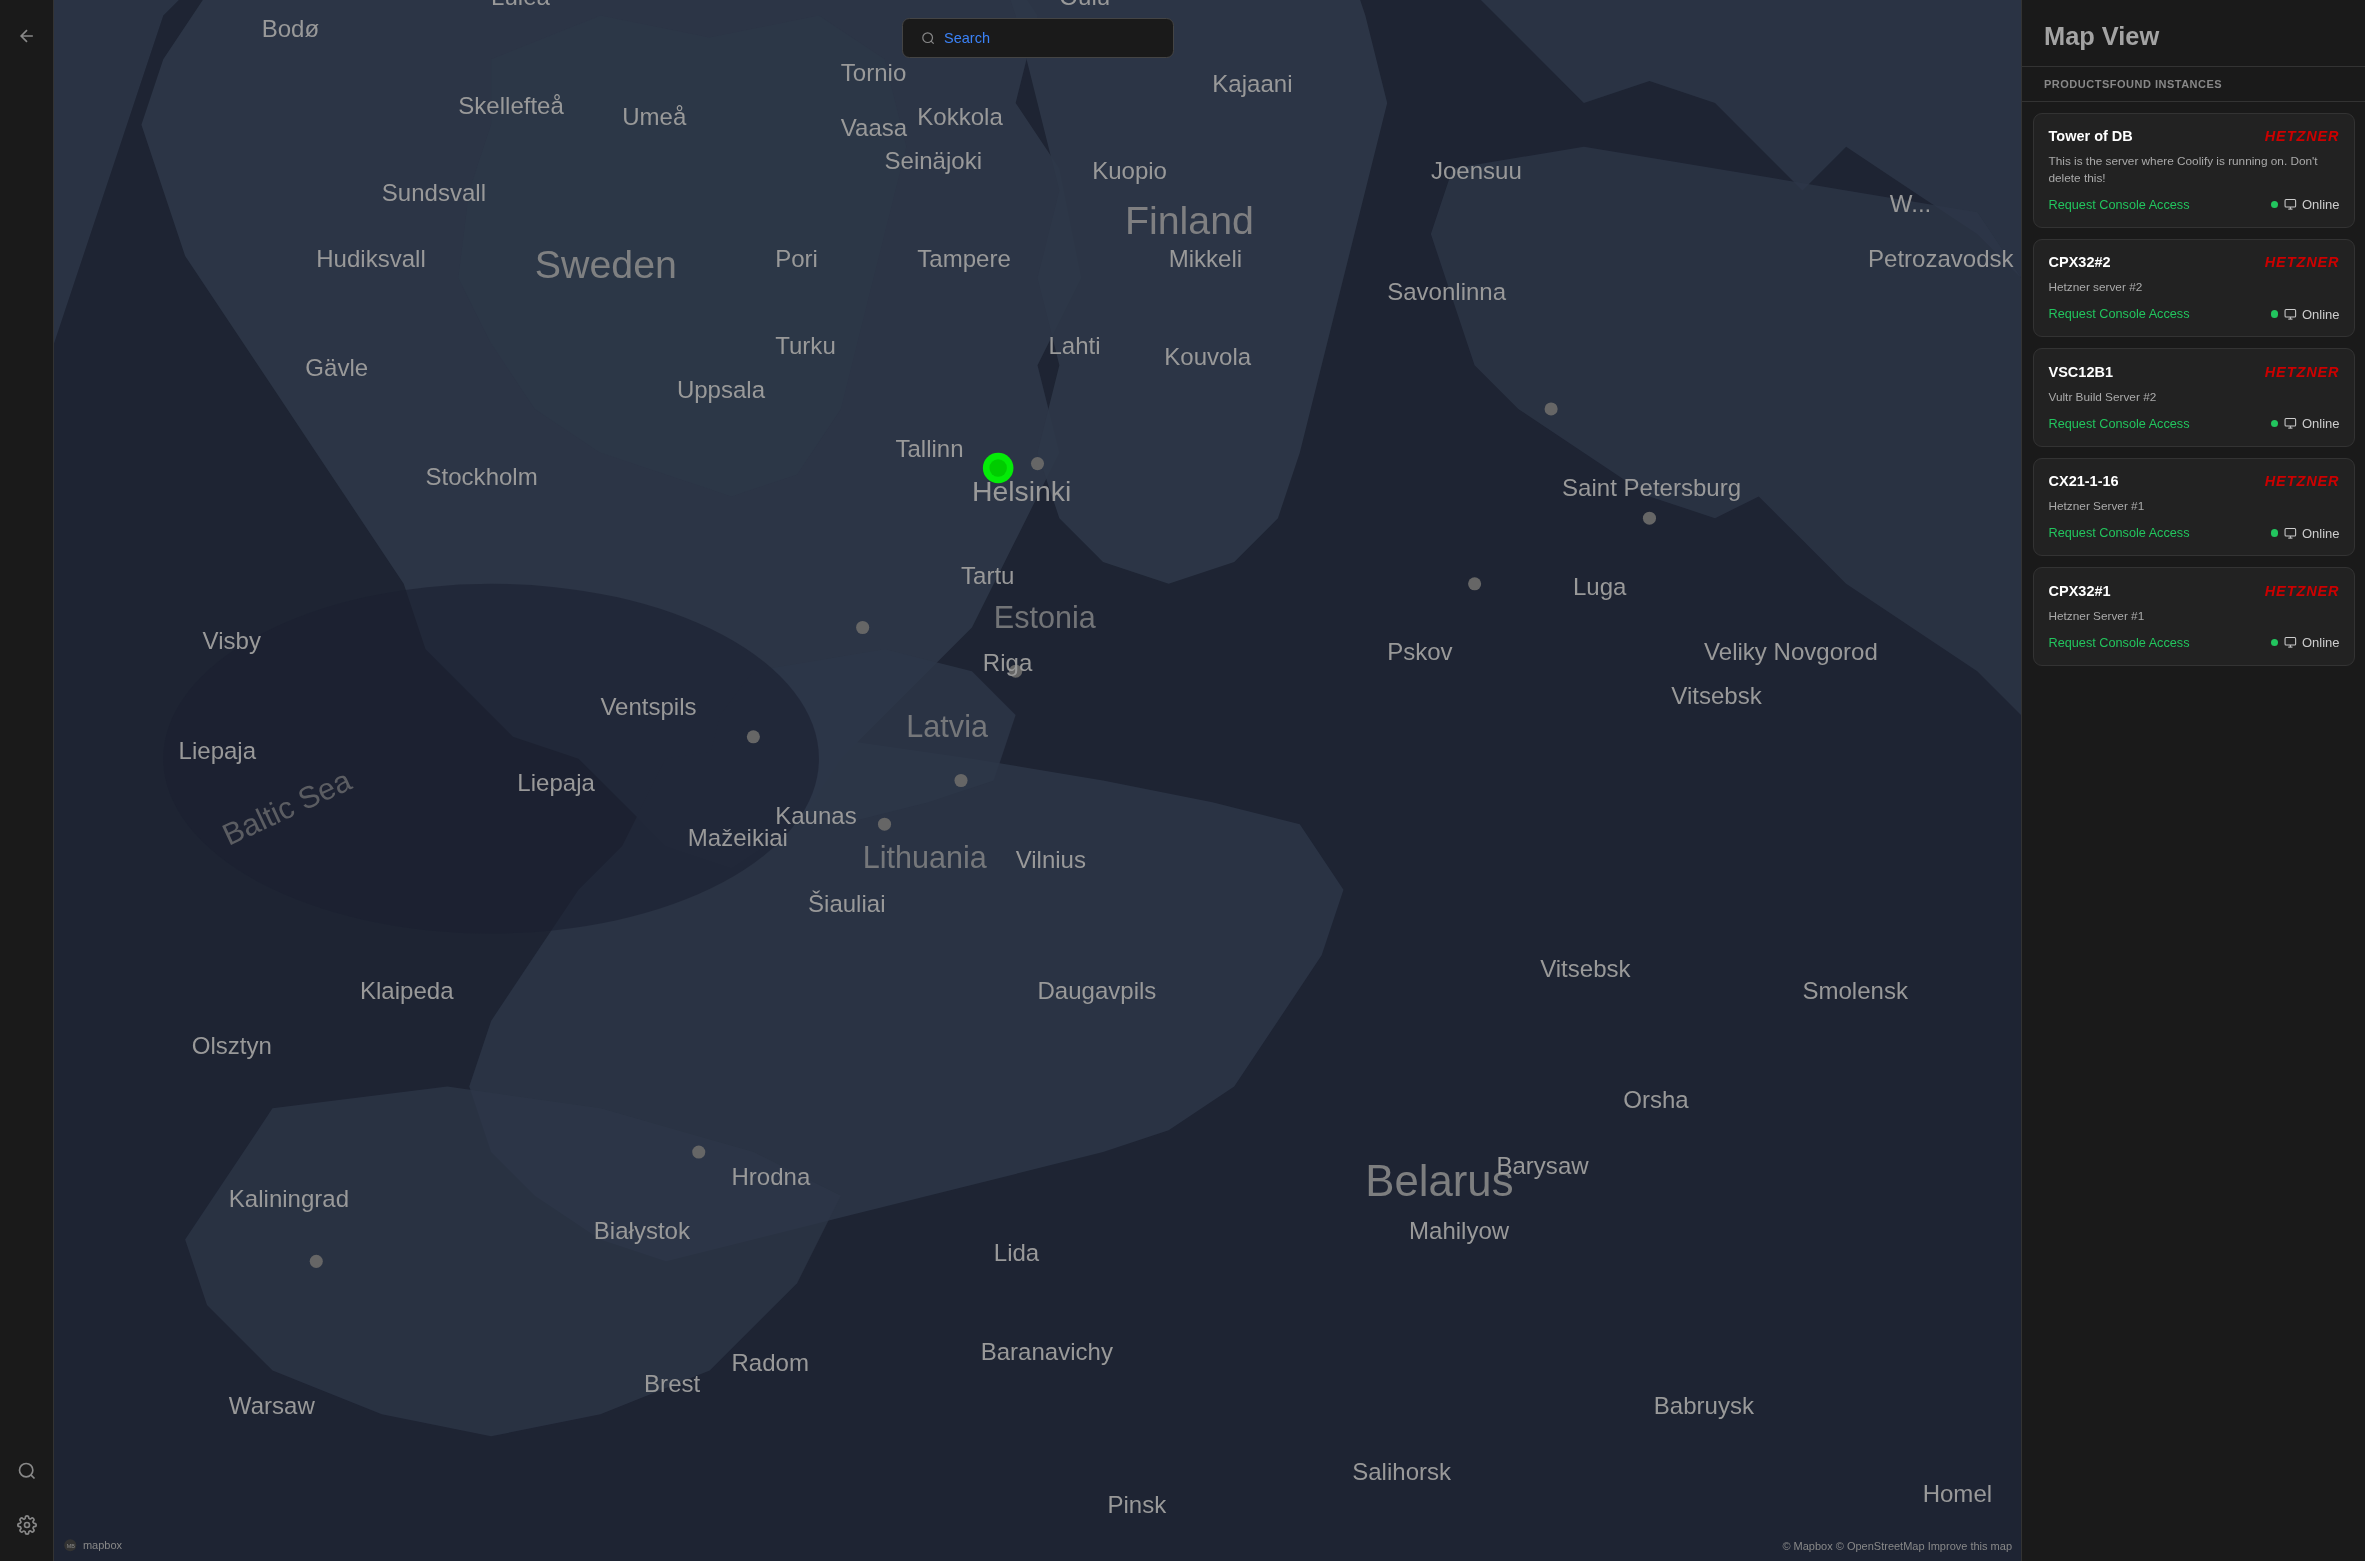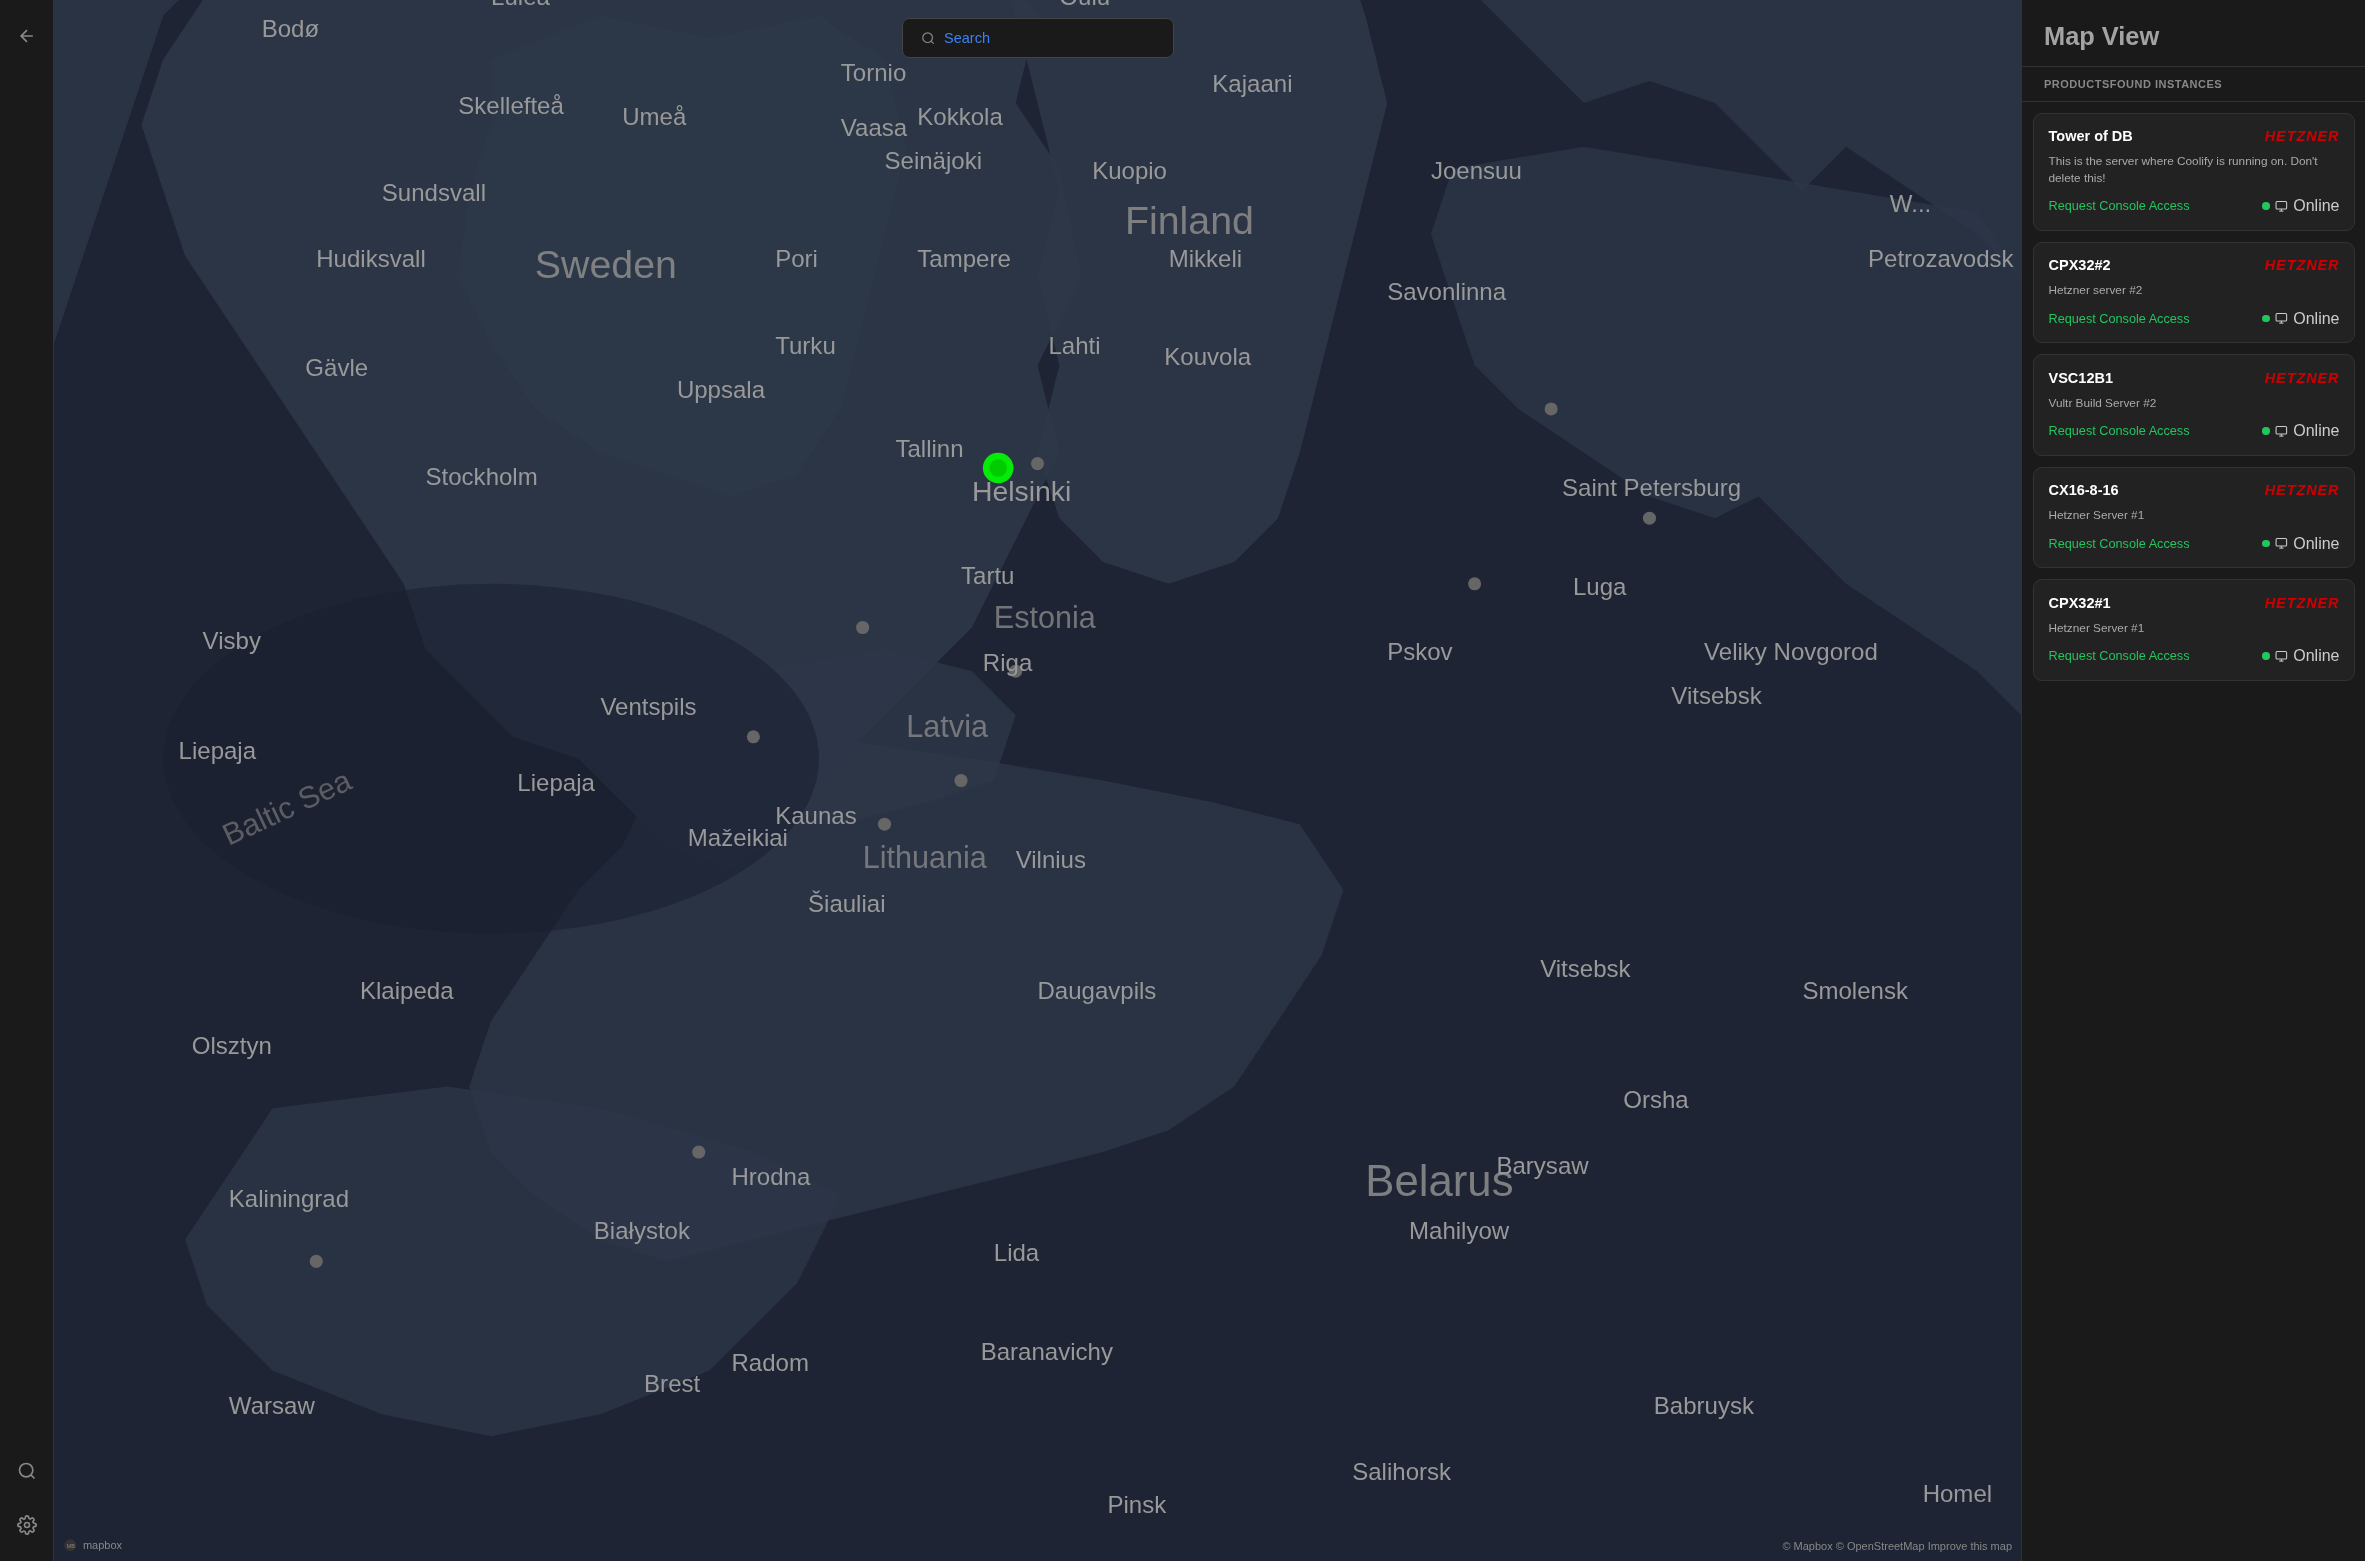--- a/index.html
+++ b/index.html
@@ -176,21 +176,21 @@
       font-size: 12.7px;
       color: #22c55e;
       cursor: pointer;
       text-decoration: none;
     }
 
     .status-online {
       display: flex;
       align-items: center;
       gap: 5.4px;
-      font-size: 16px;
+      font-size: 13px;
       color: #ccc;
     }
 
     .status-online::before {
       content: '';
       display: inline-block;
       width: 7.3px;
       height: 7.3px;
       background: #22c55e;
       border-radius: 50%;
@@ -424,21 +424,21 @@
             <rect x="2" y="3" width="20" height="14" rx="2" ry="2"></rect>
             <line x1="8" y1="21" x2="16" y2="21"></line>
             <line x1="12" y1="17" x2="12" y2="21"></line>
           </svg>
           Online
         </div>
       </div>
     </div>
       <div class="server-card">
       <div class="server-card-header">
-        <span class="server-name">CX16-8-16</span>
+        <span class="server-name">CX21-1-16</span>
         <span class="hetzner-logo">HETZNER</span>
       </div>
       <p class="server-desc">Hetzner Server #1</p>
       <div class="server-card-footer">
         <a class="console-link">Request Console Access</a>
         <div class="status-online">
           <svg width="12.7" height="12.7" viewBox="0 0 24 24" fill="none" stroke="#ccc" stroke-width="2">
             <rect x="2" y="3" width="20" height="14" rx="2" ry="2"></rect>
             <line x1="8" y1="21" x2="16" y2="21"></line>
             <line x1="12" y1="17" x2="12" y2="21"></line>

